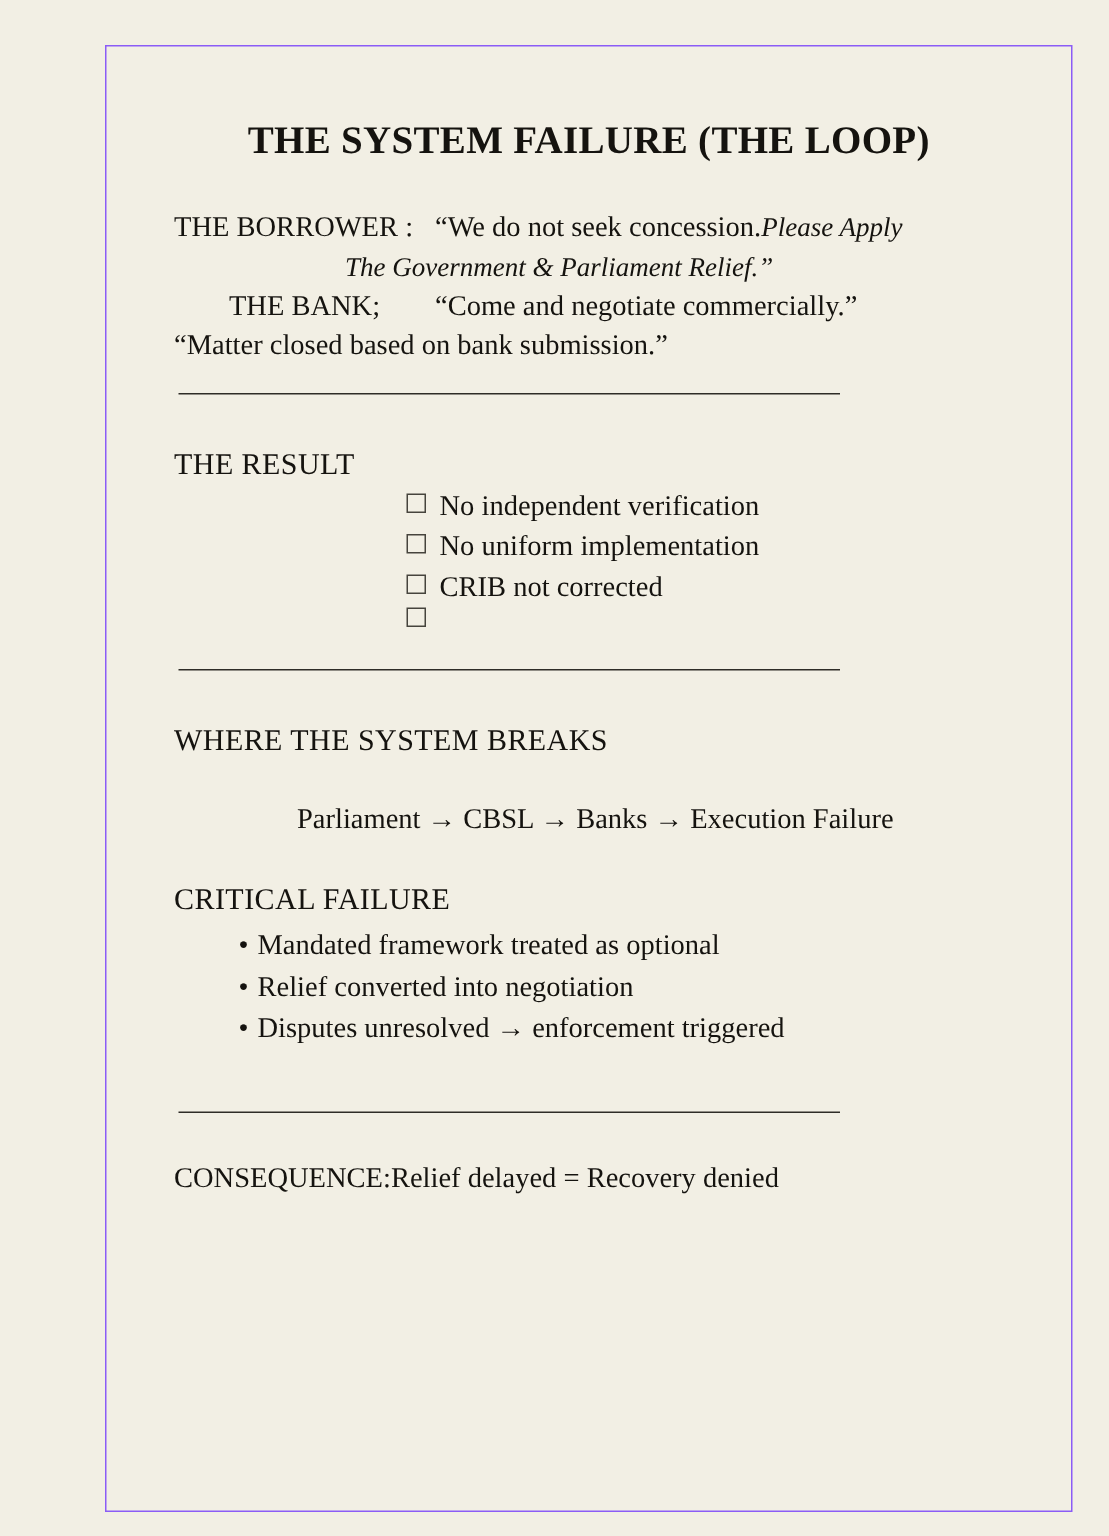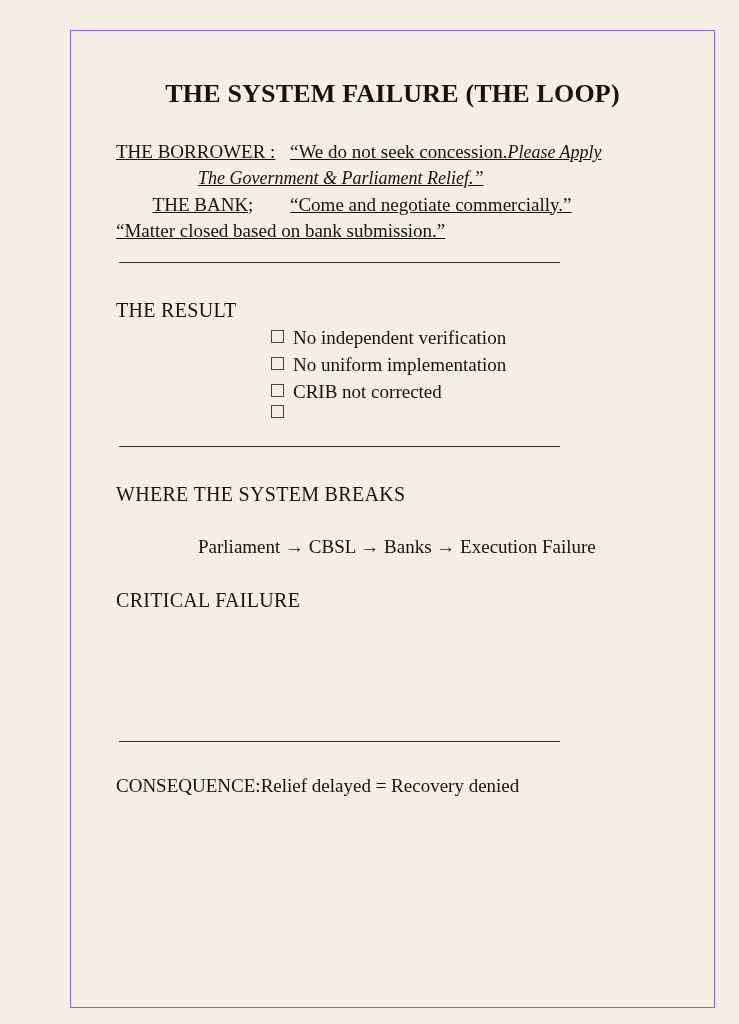--- a/index.html
+++ b/index.html
@@ -39,42 +39,41 @@
     text-align: center;
     font-weight: bold;
     font-size: 26px;
     letter-spacing: 0.2px;
   }
   .dialogue {
     position: absolute;
     left: 45px;
     top: 108px;
     width: 560px;
-    text-decoration: underline;
   }
   .d-row {
     display: flex;
     align-items: baseline;
     font-size: 19px;
     line-height: 1.42;
     white-space: nowrap;
   }
   .d-speaker {
     flex: 0 0 auto;
   }
   .d-speaker.w1 { width: 174px; }
   .d-speaker.w2 { width: 174px; text-align: center; }
   .d-quote {
     flex: 0 0 auto;
     text-align: center;
   }
   .d-cont {
     font-style: italic;
     font-size: 18px;
-    margin-left: 82px;
+    margin-left: 114px;
     line-height: 1.42;
     white-space: nowrap;
   }
   .italic-inline {
     font-style: italic;
     font-size: 18px;
   }
   .rule {
     position: absolute;
     height: 0;
@@ -191,20 +190,31 @@
       </div>
     </div>
 
     <div class="rule rule2"></div>
 
     <div class="section-head h-breaks">WHERE THE SYSTEM BREAKS</div>
     <div class="flow">Parliament → CBSL → Banks → Execution Failure</div>
 
     <div class="section-head h-critical">CRITICAL FAILURE</div>
 
+    <div class="bullets">
+      <div class="bullet-item">
+        <span class="bullet-dot">•</span><span>Mandated framework treated as optional</span>
+      </div>
+      <div class="bullet-item">
+        <span class="bullet-dot">•</span><span>Relief converted into negotiation</span>
+      </div>
+      <div class="bullet-item">
+        <span class="bullet-dot">•</span><span>Disputes unresolved → enforcement triggered</span>
+      </div>
+    </div>
 
     <div class="rule rule3"></div>
 
     <div class="consequence">
       <span>CONSEQUENCE:</span><span>Relief delayed = Recovery denied</span>
     </div>
 
   </div>
 </div>
 

